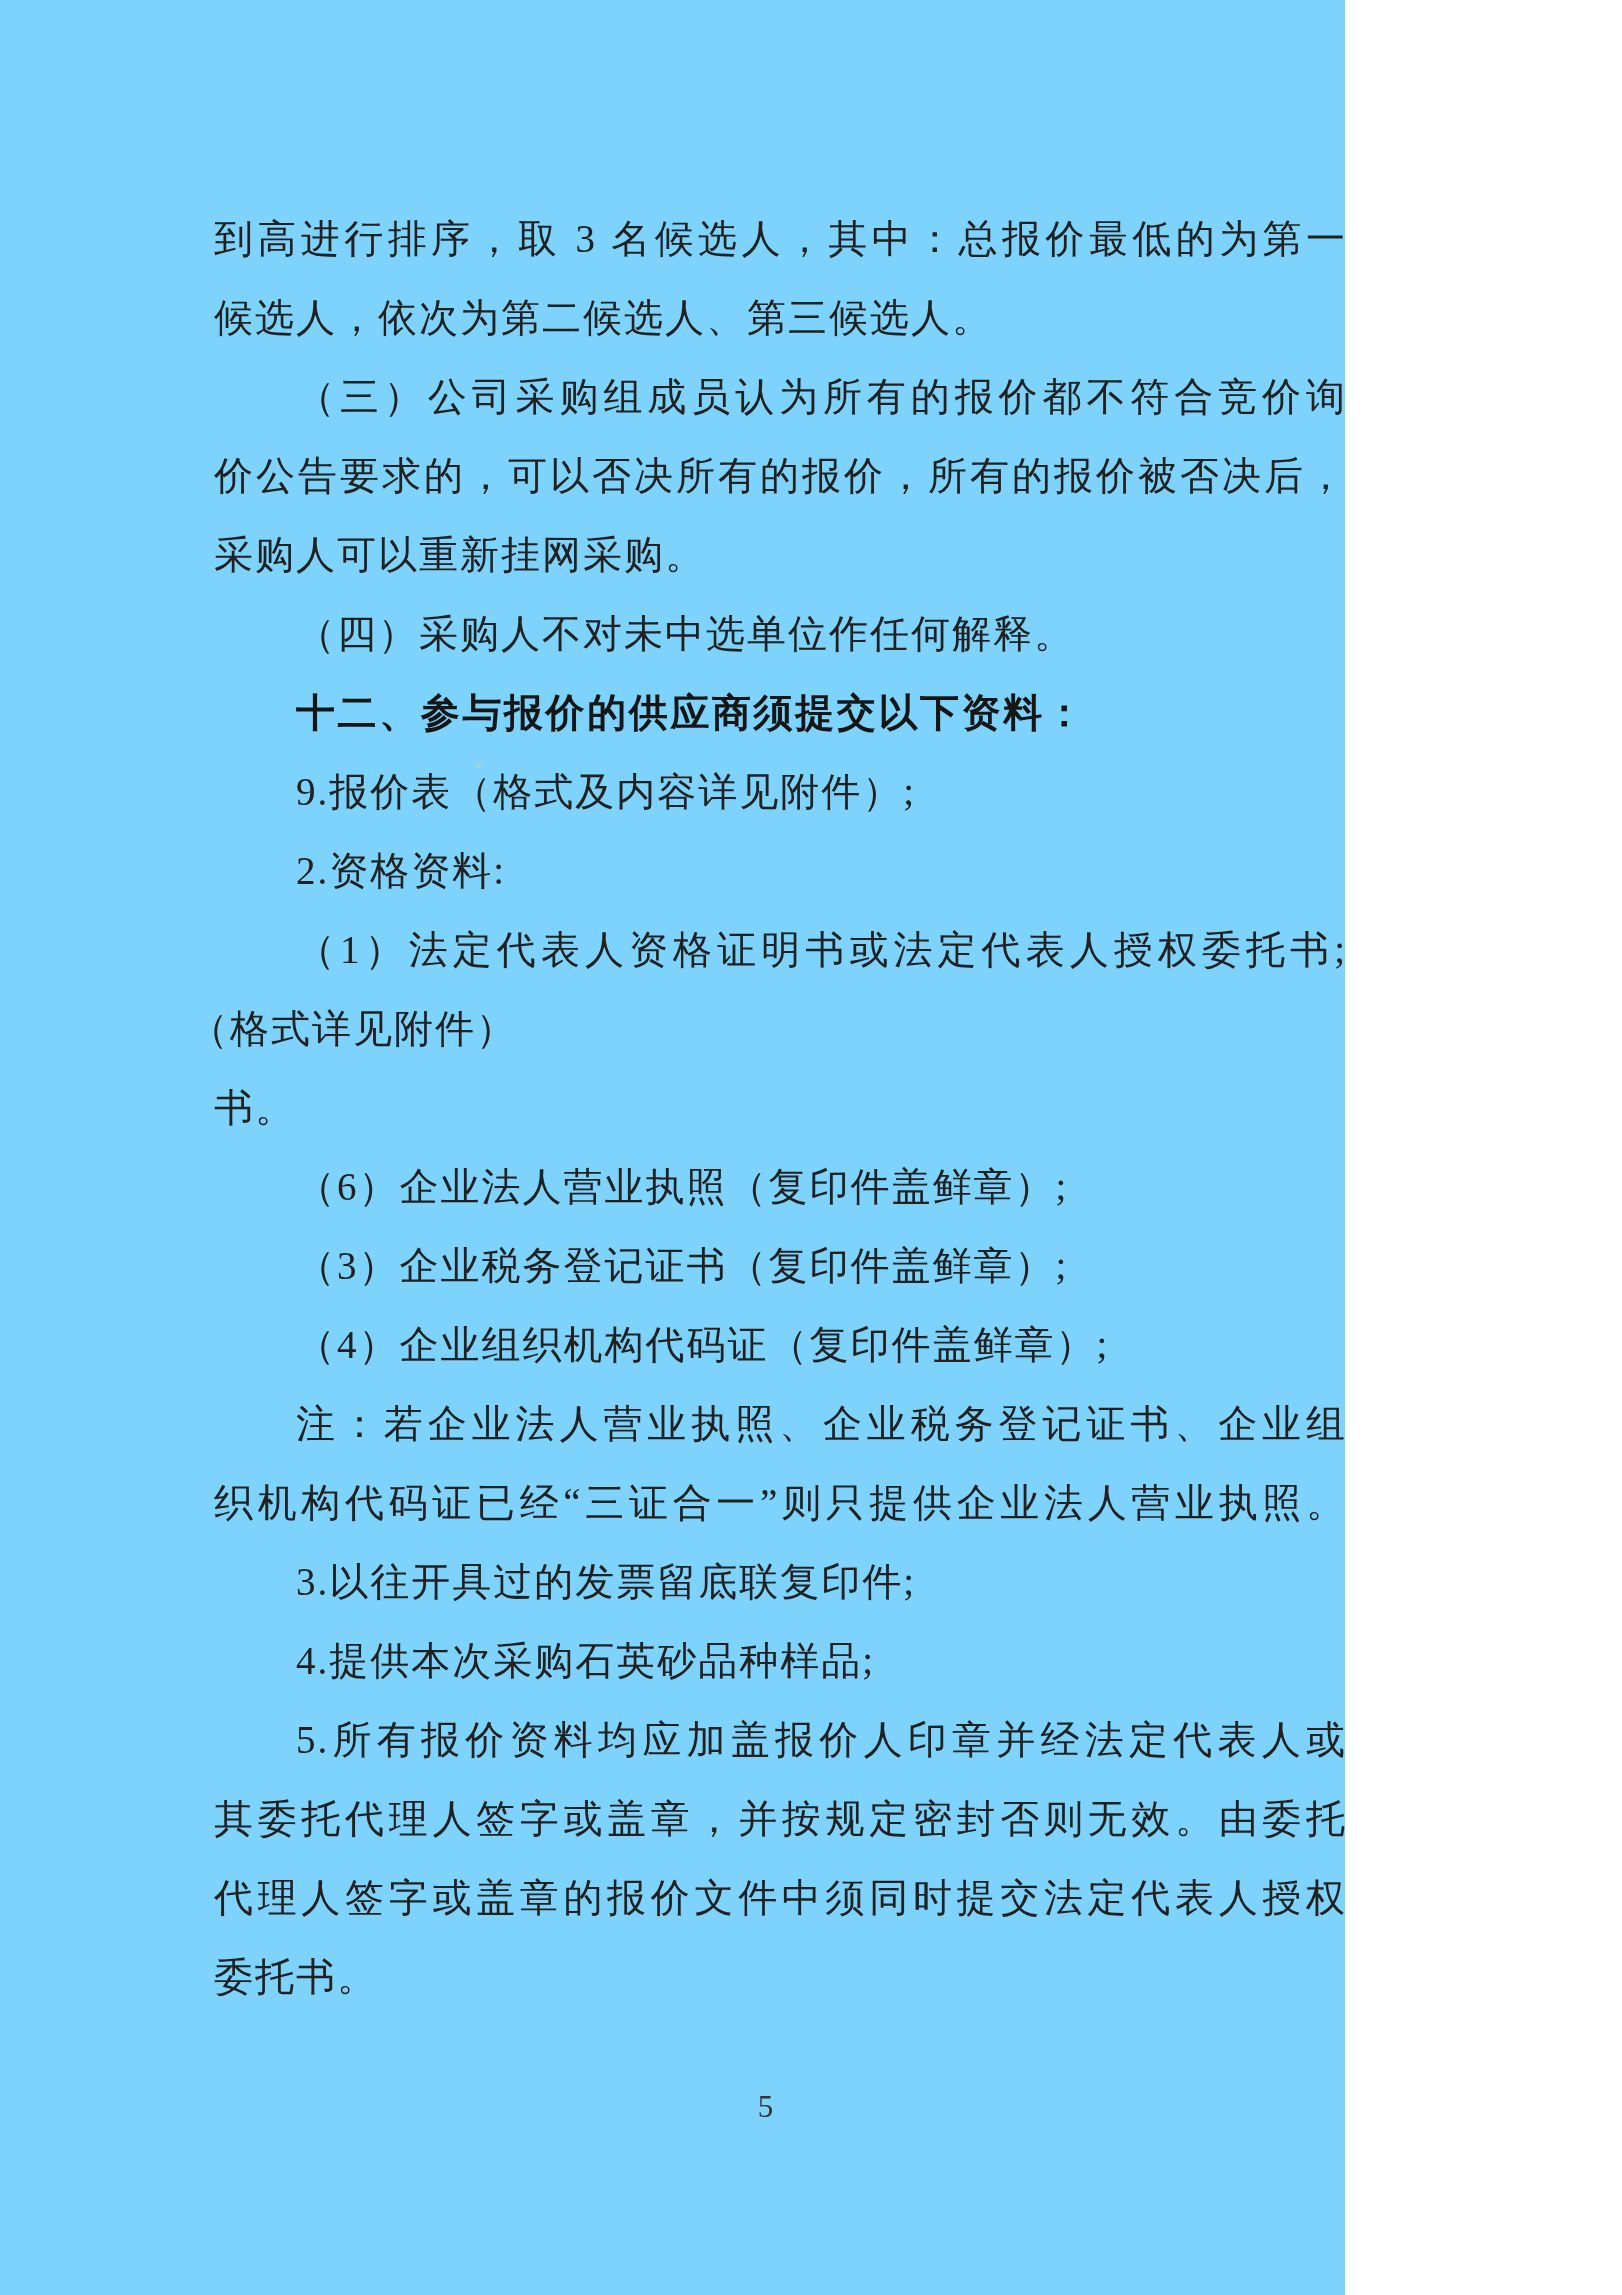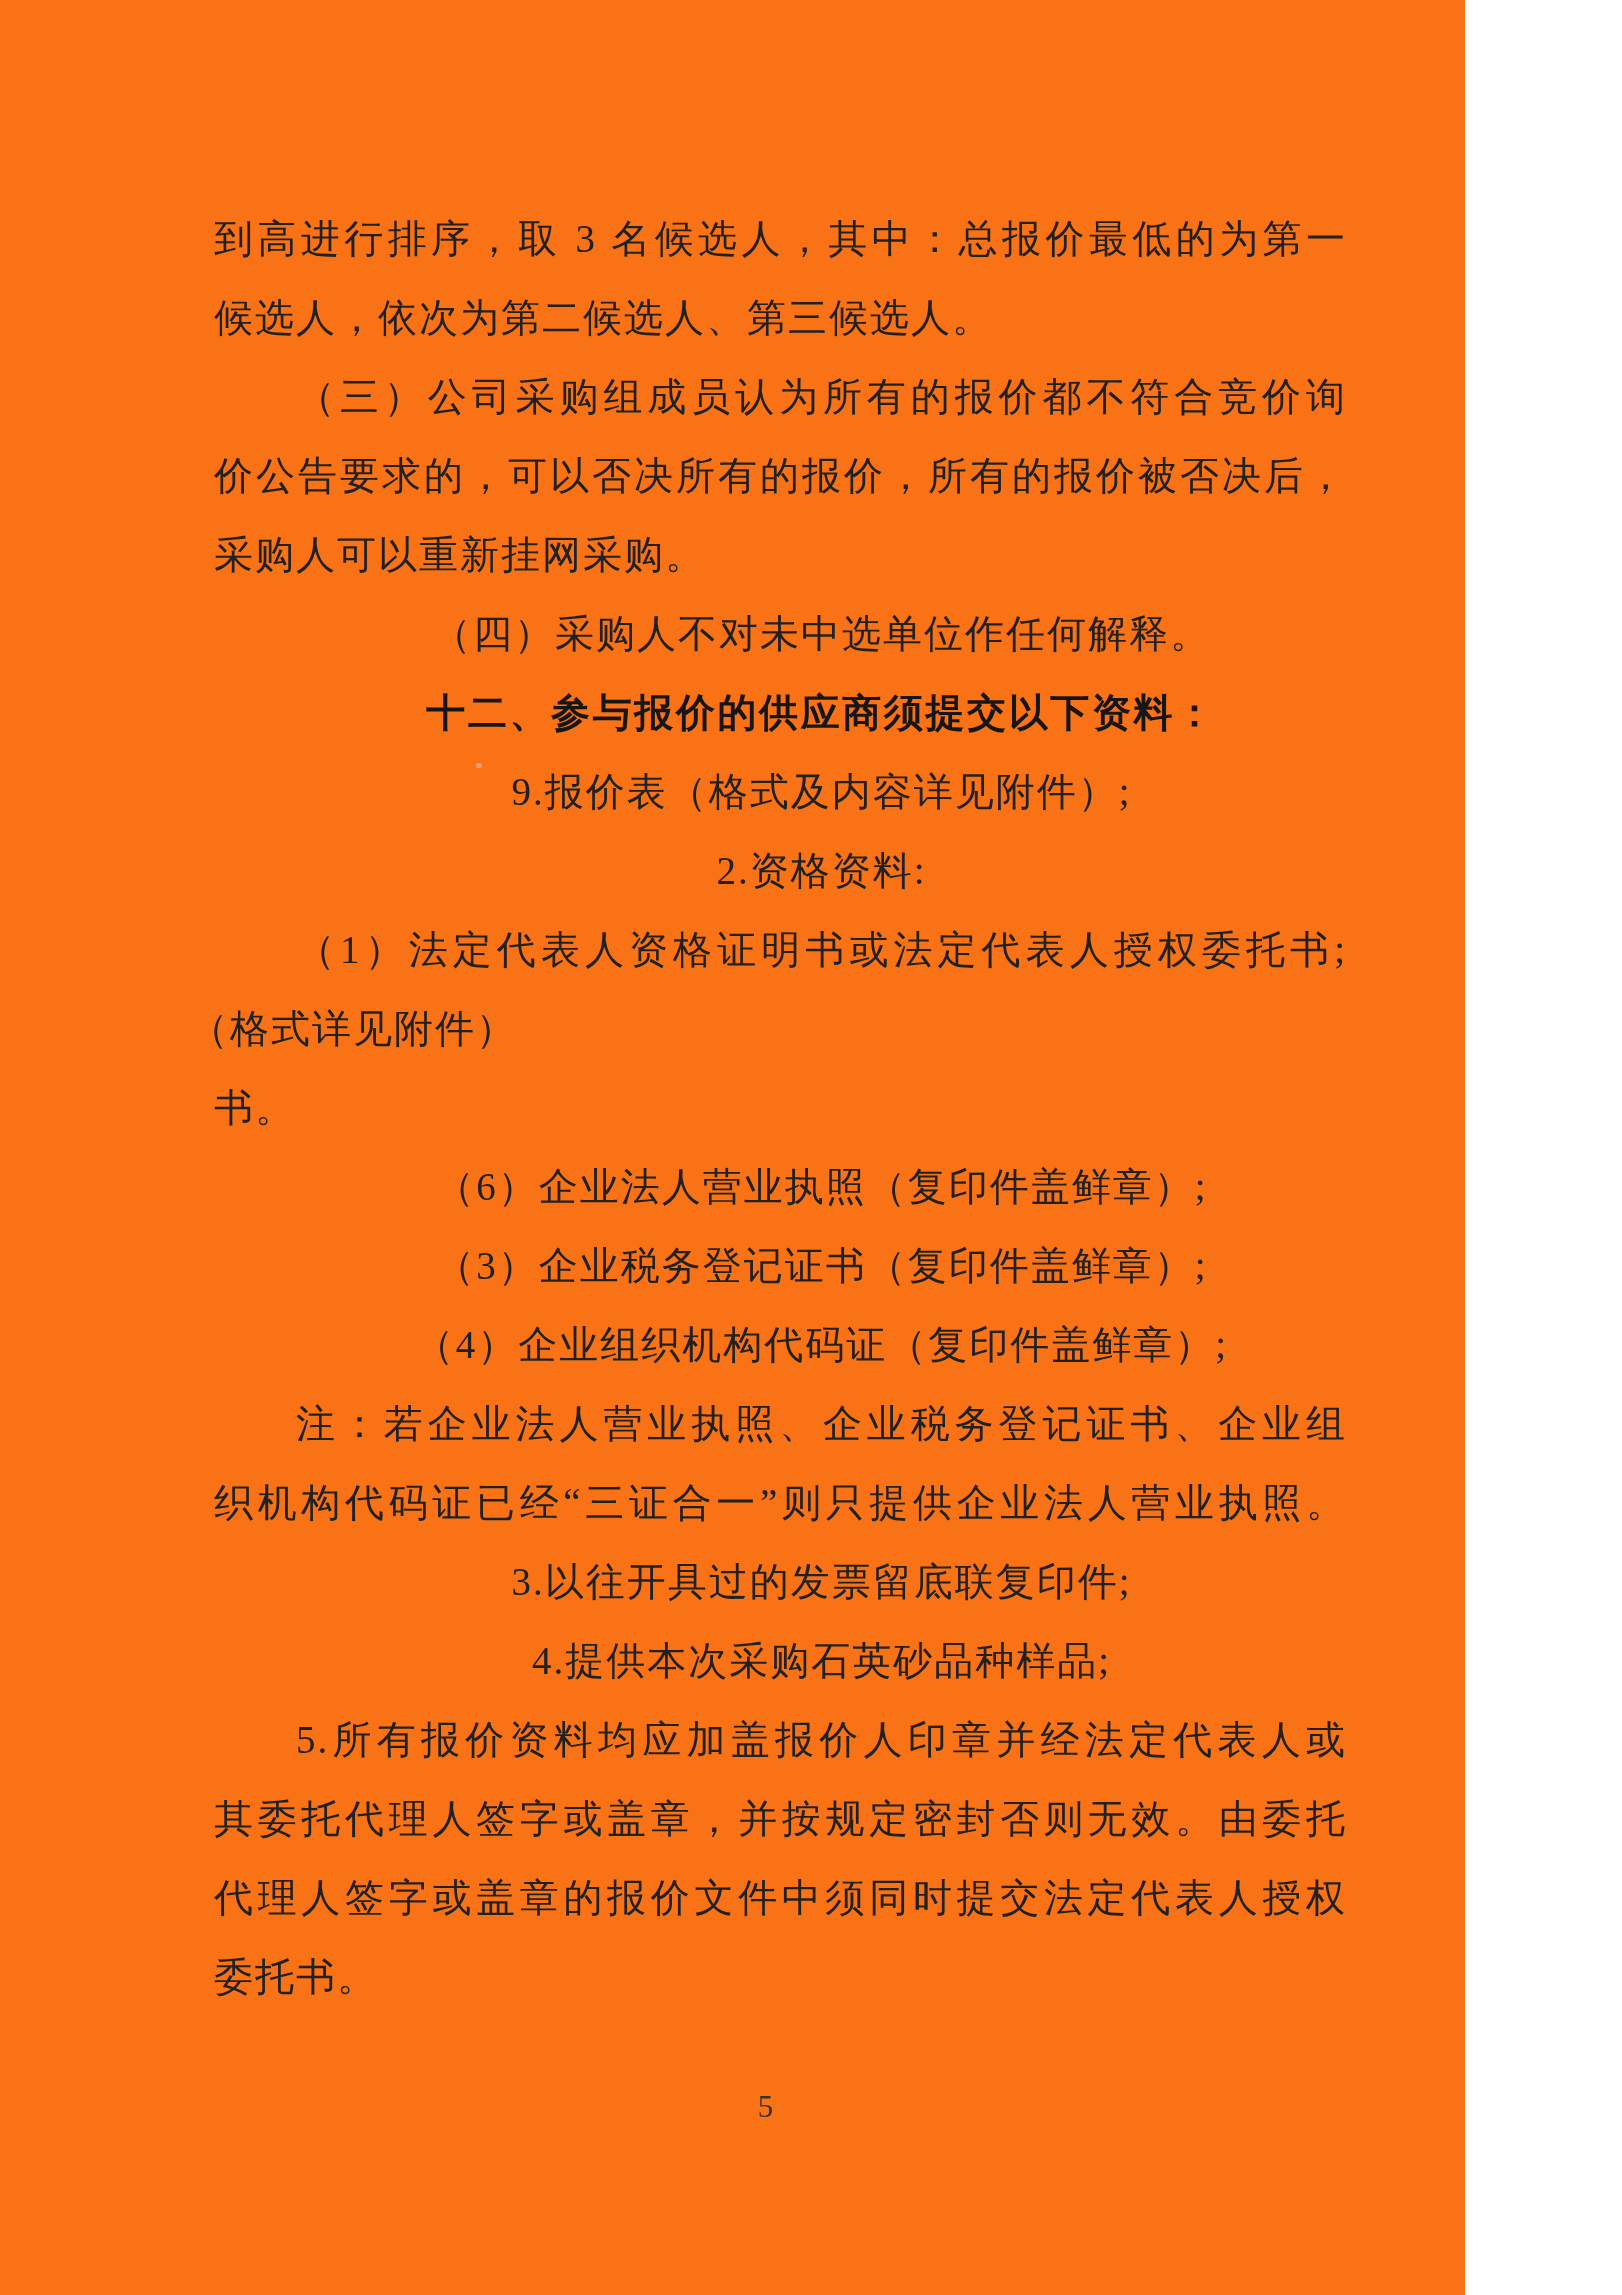--- a/index.html
+++ b/index.html
@@ -2,23 +2,23 @@
 <html style="font-size:10.5px"><head>
 <meta charset="utf-8">
 <style>
   html, body {
     margin: 0;
     padding: 0;
     background: #ffffff;
   }
   .page {
     position: relative;
-    width: 1465px;
+    width: 1345px;
     height: 2295px;
-    background: #f97316;
+    background: #7dd3fc;
     overflow: hidden;
     font-family: "Liberation Serif", "DejaVu Serif", serif;
   }
   .text-block {
     position: absolute;
     left: 214px;
     top: 199px;
     width: 1133px;
   }
   .line {
@@ -29,21 +29,20 @@
     color: #212121;
     text-align: left;
   }
   .line.justify {
     text-align: justify;
     text-align-last: justify;
     text-justify: inter-character;
   }
   .line.indent {
     padding-left: 82px;
-    text-align: center;
   }
   .line.hang {
     margin-left: -25px;
   }
   .line.bold-heading {
     font-family: "Liberation Sans", "DejaVu Sans", sans-serif;
     font-weight: 700;
     color: #161616;
     letter-spacing: 2.6px;
   }

